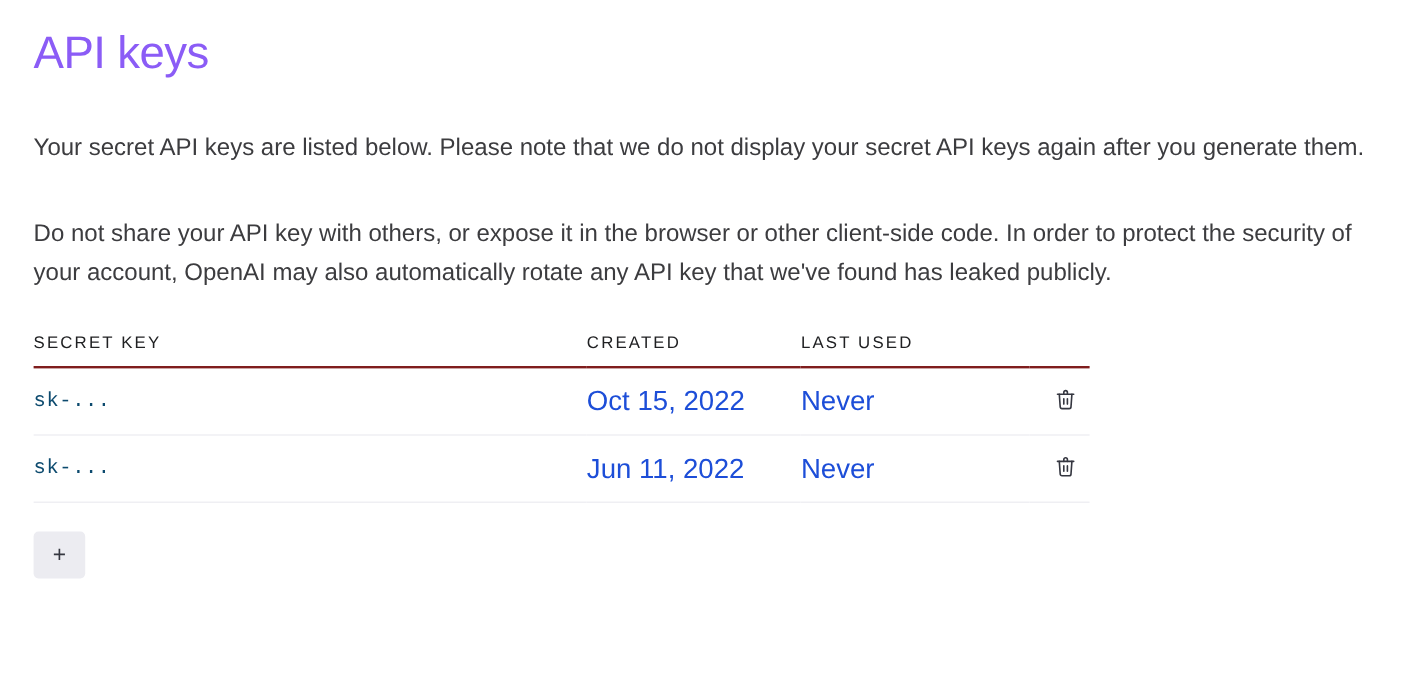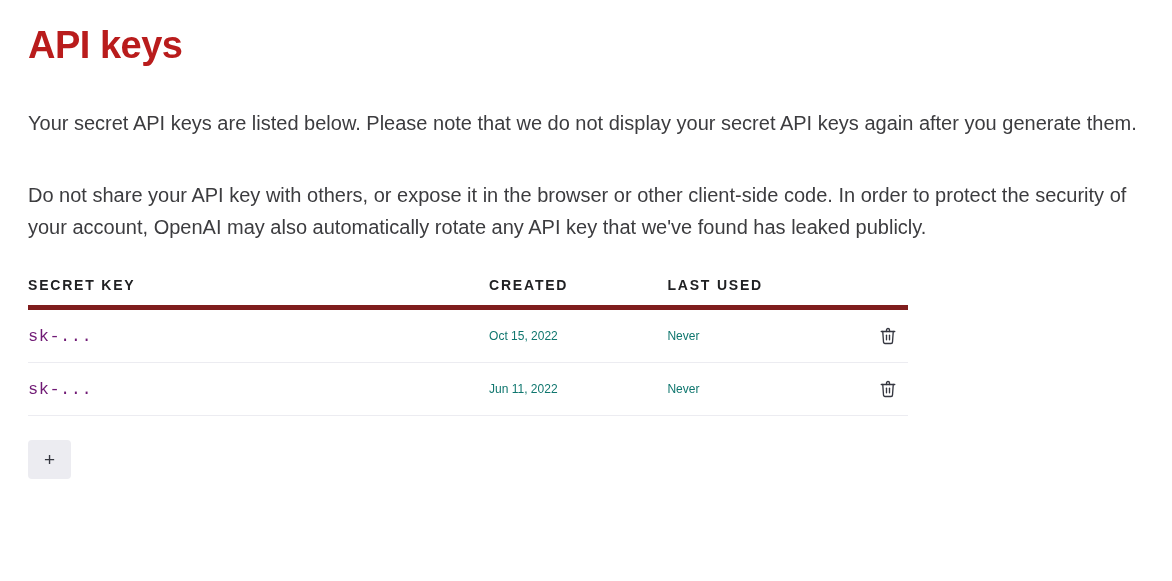--- a/index.html
+++ b/index.html
@@ -5,58 +5,58 @@
     * { margin:0; padding:0; box-sizing:border-box; }
     body {
       font-family: -apple-system, BlinkMacSystemFont, "Segoe UI", Helvetica, Arial, sans-serif;
       background:#ffffff;
       color:#202123;
       width:1172px;
       padding:24px 28px;
     }
     h1.page-title {
       font-size:38px;
-      font-weight:700;
+      font-weight:400;
       letter-spacing:-0.5px;
-      color:#b91c1c;
+      color:#8b5cf6;
       margin-bottom:28px;
     }
     p.body-copy {
       font-size:20px;
       line-height:1.6;
       color:#3c3c3f;
       margin-bottom:24px;
       max-width:1110px;
       margin-top:40px;
     }
     table.keys {
       border-collapse:collapse;
       width:880px;
       margin-top:14px;
     }
     table.keys th {
       text-align:left;
       font-size:14px;
-      font-weight:700;
+      font-weight:400;
       letter-spacing:1.8px;
       text-transform:uppercase;
       color:#202123;
       padding:10px 8px 12px 0;
-      border-bottom:5px solid #7f1d1d;
+      border-bottom:2px solid #7f1d1d;
     }
     table.keys td {
       padding:14px 8px 14px 0;
-      font-size:12px;
-      color:#0f766e;
+      font-size:23px;
+      color:#1d4ed8;
       border-bottom:1px solid #ececf1;
       vertical-align:middle;
     }
     table.keys td.mono {
       font-family: "SFMono-Regular", Consolas, "Liberation Mono", Menlo, monospace;
-      color:#701a75;
+      color:#0c4a6e;
       font-size:17px;
       letter-spacing:0.5px;
     }
     .col-key      { width:460px; }
     .col-created  { width:178px; }
     .col-used     { width:190px; }
     .col-actions  { width:50px; text-align:right; }
     .delete-btn {
       display:inline-flex;
       align-items:center;

